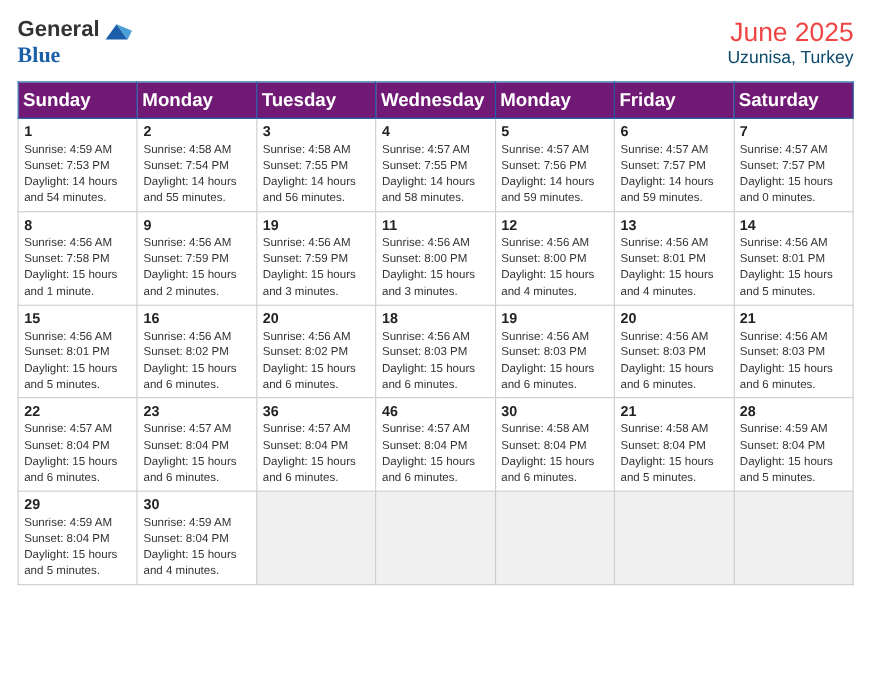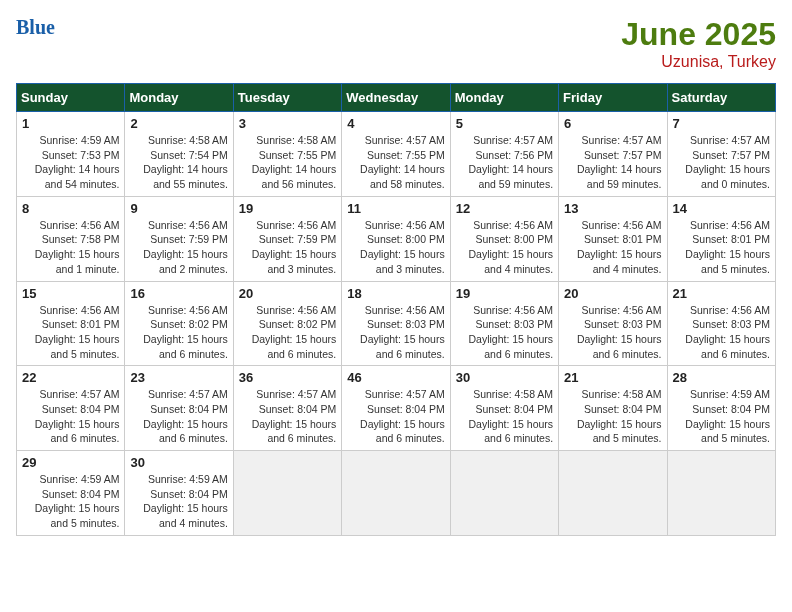--- a/index.html
+++ b/index.html
@@ -39,39 +39,39 @@
     }
     .logo-icon {
       width: 28px;
       height: 20px;
       margin-left: 2px;
     }
     .title-section {
       text-align: right;
     }
     .month-year {
-      font-size: 32px;
-      font-weight: bold;
-      color: #4d7c0f;
+      font-size: 24px;
+      font-weight: normal;
+      color: #ef4444;
     }
     .location {
       font-size: 16px;
-      color: #b91c1c;
+      color: #0c4a6e;
     }
     .calendar {
       width: 100%;
       border-collapse: collapse;
       font-size: 11px;
     }
     .calendar thead tr th {
-      background-color: #14532d;
+      background-color: #701a75;
       color: white;
       padding: 6px 4px;
       text-align: left;
-      font-size: 13px;
+      font-size: 17px;
       font-weight: bold;
       border: 1px solid #1a5fa8;
       margin-left: 24px;
     }
     .calendar tbody tr td {
       vertical-align: top;
       border: 1px solid #ccc;
       padding: 4px 5px;
       width: calc(100% / 7);
       min-height: 80px;
@@ -80,31 +80,37 @@
     .day-number {
       font-size: 13px;
       font-weight: bold;
       color: #222;
       margin-bottom: 2px;
     }
     .day-info {
       color: #333;
       font-size: 10.5px;
       line-height: 1.4;
-      text-align: right;
     }
     .empty-cell {
       background: #f0f0f0 !important;
     }
   </style>
 </head>
 <body>
 
 <div class="header">
   <div class="logo">
+    <div class="logo-text">
+      <span class="logo-general">General</span>
+      <svg class="logo-icon" viewBox="0 0 28 20">
+        <polygon points="4,18 14,4 24,18" fill="#1a5fa8"></polygon>
+        <polygon points="14,4 24,18 28,10" fill="#4a9fd4"></polygon>
+      </svg>
+    </div>
     <div>
       <span class="logo-blue">Blue</span>
     </div>
   </div>
   <div class="title-section">
     <div class="month-year">June 2025</div>
     <div class="location">Uzunisa, Turkey</div>
   </div>
 </div>
 

